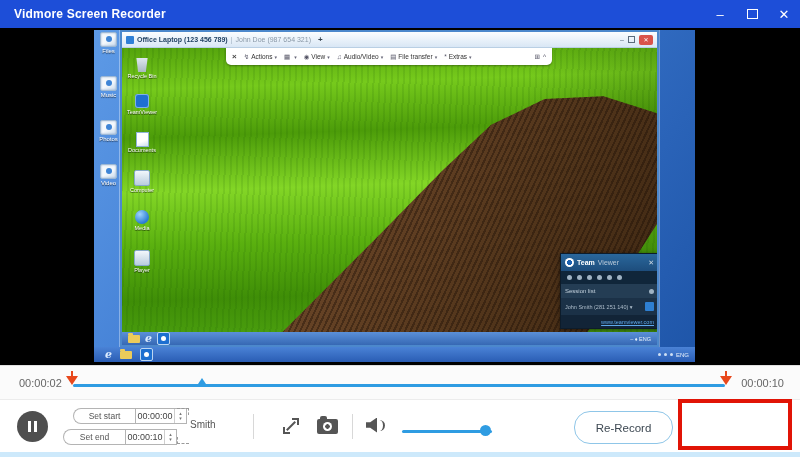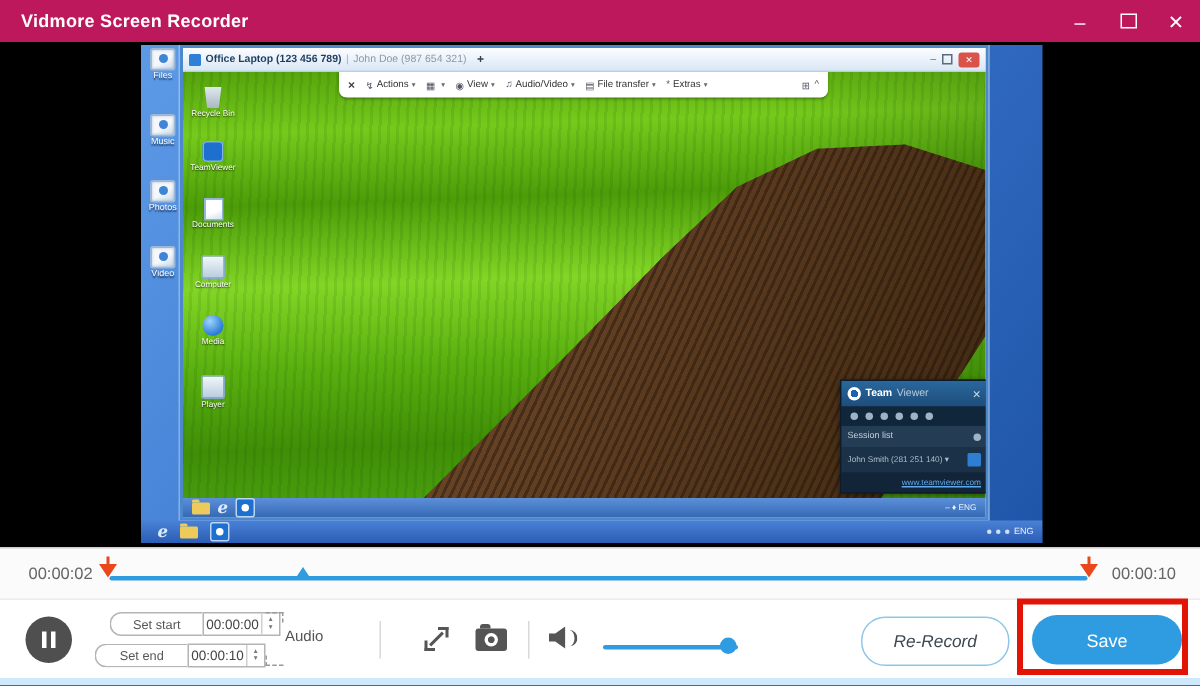--- a/index.html
+++ b/index.html
@@ -1,20 +1,20 @@
 <!DOCTYPE html>
 <html><head>
 <meta charset="utf-8">
 <style>
   html,body{margin:0;padding:0;background:#222;}
   .stage{position:relative;width:800px;height:457px;background:#fff;overflow:hidden;
          font-family:"Liberation Sans",sans-serif;-webkit-font-smoothing:antialiased;}
 
   
-  .titlebar{position:absolute;left:0;top:0;width:800px;height:28px;background:#be185d;
+  .titlebar{position:absolute;left:0;top:0;width:800px;height:28px;background:#1d4ed8;
             display:flex;align-items:center;}
   .tb-title{color:#fff;font-size:12px;font-weight:bold;margin-left:14px;letter-spacing:.2px;}
   .tb-controls{margin-left:auto;display:flex;align-items:center;height:100%;}
   .tbc{width:32px;height:100%;display:flex;align-items:center;justify-content:center;
        color:#fff;font-size:13px;cursor:default;}
   .maxbox{width:9px;height:8px;border:1.5px solid #fff;display:block;}
 
   
   .preview{position:absolute;left:0;top:28px;width:800px;height:337px;background:#000;}
   .video{position:absolute;left:94px;top:2px;width:601px;height:332px;overflow:hidden;
@@ -156,21 +156,21 @@
   .ic-camera::before{content:"";position:absolute;top:-3px;left:3px;width:7px;height:3px;background:#555;border-radius:2px 2px 0 0;}
   .ic-camera::after{content:"";position:absolute;left:6px;top:3px;width:9px;height:9px;border-radius:50%;
                     background:radial-gradient(circle,#555 0 2px,#fff 2.5px);}
   .ic-speaker{position:absolute;left:366px;top:17px;width:20px;height:16px;display:flex;align-items:center;}
   .spk-body{width:11px;height:15px;background:#555;clip-path:polygon(0 32%,38% 32%,100% 0,100% 100%,38% 68%,0 68%);}
   .spk-wave{width:5px;height:11px;border-right:2px solid #555;border-radius:0 10px 10px 0;margin-left:1px;}
   .vol-track{position:absolute;left:402px;top:30px;width:90px;height:3px;background:#2f9ce2;border-radius:2px;}
   .vol-handle{position:absolute;left:480px;top:25px;width:11px;height:11px;border-radius:50%;background:#2f9ce2;}
   .rerecord-btn{position:absolute;left:574px;top:11px;width:97px;height:31px;border-radius:16px;
                 border:1px solid #8fc6e8;background:#fff;color:#3d4852;font-size:11.5px;
-                display:flex;align-items:center;justify-content:center;font-family:"Liberation Sans",sans-serif;font-style:italic;}
+                display:flex;align-items:center;justify-content:center;font-family:"Liberation Sans",sans-serif;}
   .save-btn{position:absolute;left:688px;top:10px;width:100px;height:33px;border-radius:17px;border:none;
             background:#2f9ce2;color:#fff;font-size:12px;display:flex;align-items:center;justify-content:center;
             font-family:"Liberation Sans",sans-serif;}
   .redbox{position:absolute;left:678px;top:399px;width:114px;height:51px;border:4px solid #e11406;box-sizing:border-box;z-index:20;}
   .bottomstrip{position:absolute;left:0;bottom:0;width:800px;height:5px;background:#cde9fb;}
 </style>
 </head>
 <body>
 
 <div class="stage">
@@ -369,41 +369,38 @@
       <span class="set-pill">Set end</span>
       <span class="set-spin">
         <span class="spin-val">00:00:10</span>
         <span class="spin-arrows">
             <span>▴</span>
             <span>▾</span>
           </span>
       </span>
     </div>
     <div class="clip-corner-top"></div>
-    <span class="clip-text">Audio</span>
+    <span class="clip-text">Smith</span>
     <div class="clip-corner-bot"></div>
 
     <div class="vdiv vdiv1"></div>
     <div class="ic-expand">
         <span class="ln"></span>
         <span class="a1"></span>
         <span class="a2"></span>
       </div>
     <div class="ic-camera"></div>
     <div class="vdiv vdiv2"></div>
     <div class="ic-speaker">
         <span class="spk-body"></span>
         <span class="spk-wave"></span>
       </div>
     <div class="vol-track"></div>
     <div class="vol-handle"></div>
 
     <div class="rerecord-btn">
         <span>Re-Record</span>
       </div>
-    <div class="save-btn">
-        <span>Save</span>
-      </div>
   </div>
 
   <div class="redbox"></div>
   <div class="bottomstrip"></div>
 </div>
 
 </body></html>

